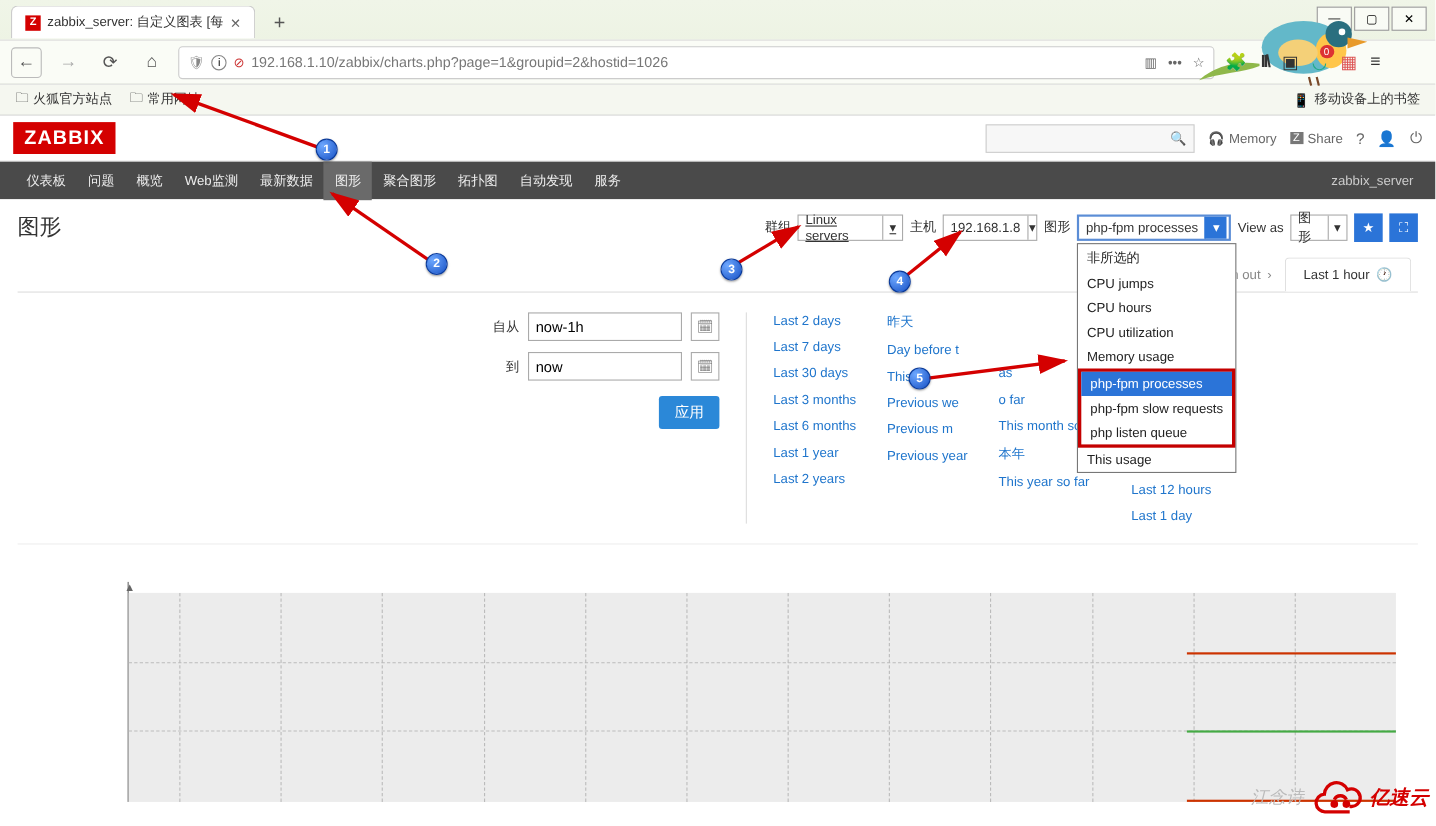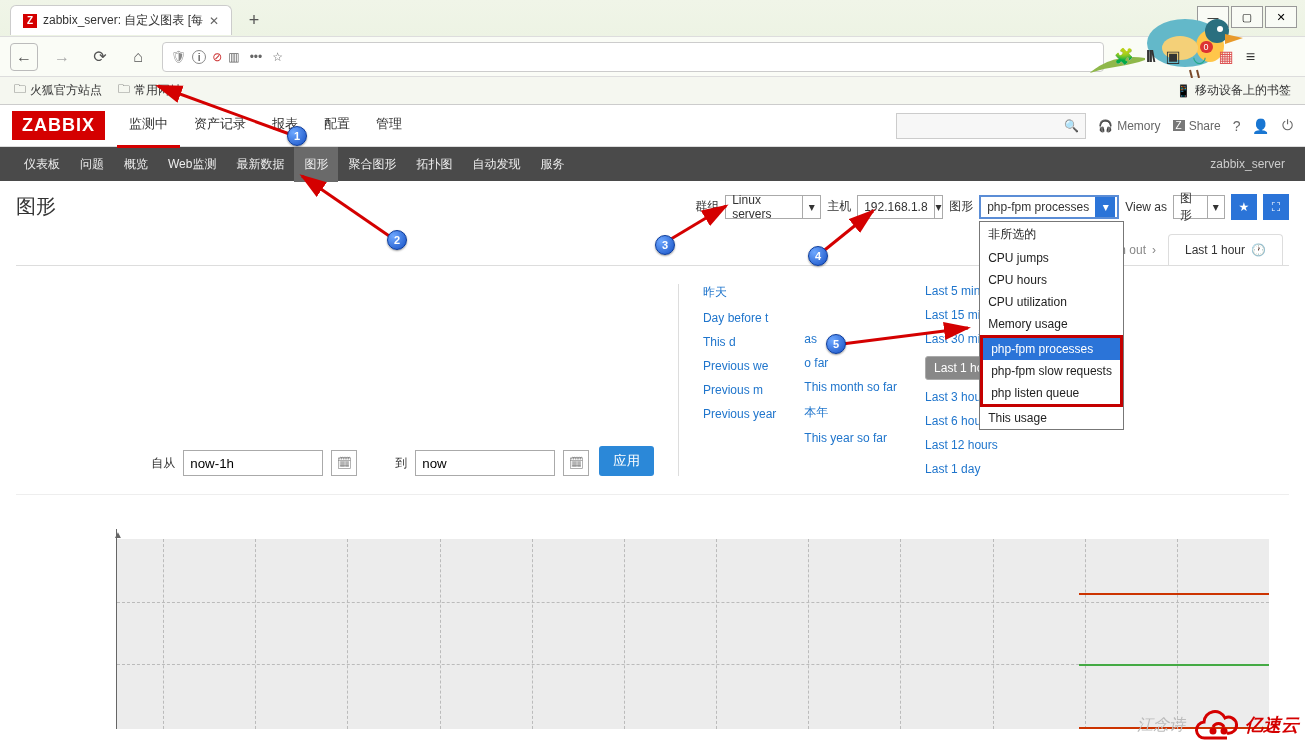--- a/index.html
+++ b/index.html
@@ -53,21 +53,21 @@
   .dropdown { position:absolute; top:24px; left:-2px; width:145px; background:#fff; border:1px solid #777; z-index:20; }
   .dropdown .dd-redbox { border:3px solid #c40000; }
   .dd-item { padding:4px 8px; font-size:12px; color:#222; cursor:pointer; white-space:nowrap; }
   .dd-item.selected { background:#2b74d8; color:#fff; }
 
   .time-bar { margin-top:14px; border-bottom:1px solid #ddd; display:flex; justify-content:flex-end; align-items:center; padding-right:6px; }
   .time-tab { padding:8px 16px; color:#333; font-size:12px; display:flex; align-items:center; gap:6px; border:1px solid #ddd; border-bottom:none; background:#fff; border-radius:4px 4px 0 0;}
   .zoom-mid { color:#888; margin-right:12px; display:flex; align-items:center; gap:6px;}
 
   .time-panel { display:flex; padding:18px 0; border-bottom:1px solid #eee; }
-  .time-left { flex:0 0 52%; display:flex; flex-direction:row; gap:10px; align-items:flex-end; padding-right:24px;justify-content:flex-end; }
+  .time-left { flex:0 0 52%; display:flex; flex-direction:column; gap:10px; align-items:flex-end; padding-right:24px; }
   .fld-row { display:flex; align-items:center; gap:8px; }
   .fld-label { width:40px; text-align:right; color:#333; }
   .fld-input { width:140px; height:26px; border:1px solid #aaa; padding:0 6px; }
   .cal-btn { width:26px; height:26px; border:1px solid #aaa; display:flex; align-items:center; justify-content:center; color:#666; }
   .apply-btn { background:#2b88d8; color:#fff; border:none; padding:6px 14px; border-radius:3px; margin-top:4px; }
   .time-right { flex:1; border-left:1px solid #ddd; padding-left:24px; display:flex; gap:28px; position:relative; }
   .tr-col { display:flex; flex-direction:column; gap:10px; }
   .tr-link { color:#1f75cc; font-size:12px; cursor:pointer; white-space:nowrap; }
   .tr-link.sel { background:#888; color:#fff; padding:4px 8px; border-radius:3px; }
 
@@ -124,20 +124,21 @@
   </div>
   <div class="addr-bar">
     <div class="nav-btn" style="border:1px solid #bbb;border-radius:4px;">←</div>
     <div class="nav-btn disabled">→</div>
     <div class="nav-btn">⟳</div>
     <div class="nav-btn">⌂</div>
     <div class="url-box">
       <span style="color:#888;">🛡</span>
       <span style="border:1px solid #888;border-radius:50%;width:14px;height:14px;font-size:10px;text-align:center;line-height:13px;">i</span>
       <span style="color:#c33;">⊘</span>
+      <span class="url-text">192.168.1.10/zabbix/charts.php?page=1&amp;groupid=2&amp;hostid=1026</span>
       <div class="url-right">
         <span>▥</span>
         <span>•••</span>
         <span>☆</span>
       </div>
     </div>
     <div class="ext-area">
       <span class="ext-btn">🧩</span>
       <span class="ext-btn" style="letter-spacing:-2px;font-weight:bold;">II\</span>
       <span class="ext-btn">▣</span>
@@ -157,27 +158,20 @@
       </div>
     <div class="bm-item" style="margin-left:auto;">
         <span>📱</span>
         <span>移动设备上的书签</span>
       </div>
   </div>
 </div>
 
 <div class="zbx-top">
   <div class="zbx-logo">ZABBIX</div>
-  <div class="zbx-menu">
-    <div class="zbx-menu-item active">监测中</div>
-    <div class="zbx-menu-item">资产记录</div>
-    <div class="zbx-menu-item">报表</div>
-    <div class="zbx-menu-item">配置</div>
-    <div class="zbx-menu-item">管理</div>
-  </div>
   <div class="zbx-top-right">
     <div class="zbx-search">
         <span style="color:#888;">🔍</span>
       </div>
     <div class="top-link">
         <span>🎧</span>
         <span>Memory</span>
       </div>
     <div class="top-link">
         <span style="background:#777;color:#fff;padding:0 3px;font-size:10px;">Z</span>
@@ -201,21 +195,21 @@
   <div class="sub-item">自动发现</div>
   <div class="sub-item">服务</div>
   <div class="sub-right">zabbix_server</div>
 </div>
 
 <div class="content">
   <div class="title-row">
     <div class="page-title">图形</div>
     <div class="filters">
       <span>群组</span>
-      <div class="sel" style="width:96px;">
+      <div class="sel" style="width:96px;text-decoration:underline;">
         <span class="sel-text">Linux servers</span>
         <div class="sel-btn">▾</div>
       </div>
       <span>主机</span>
       <div class="sel" style="width:86px;">
         <span class="sel-text">192.168.1.8</span>
         <div class="sel-btn">▾</div>
       </div>
       <span>图形</span>
       <div class="sel graph" style="width:140px;">
@@ -266,20 +260,29 @@
       <div class="fld-row">
         <span class="fld-label">到</span>
         <input class="fld-input" value="now" style="">
         <div class="cal-btn">🗓</div>
       </div>
       <div class="fld-row">
           <button class="apply-btn">应用</button>
         </div>
     </div>
     <div class="time-right">
+      <div class="tr-col">
+        <span class="tr-link">Last 2 days</span>
+        <span class="tr-link">Last 7 days</span>
+        <span class="tr-link">Last 30 days</span>
+        <span class="tr-link">Last 3 months</span>
+        <span class="tr-link">Last 6 months</span>
+        <span class="tr-link">Last 1 year</span>
+        <span class="tr-link">Last 2 years</span>
+      </div>
       <div class="tr-col">
         <span class="tr-link">昨天</span>
         <span class="tr-link">Day before t</span>
         <span class="tr-link">This d</span>
         <span class="tr-link">Previous we</span>
         <span class="tr-link">Previous m</span>
         <span class="tr-link">Previous year</span>
       </div>
       <div class="tr-col">
         <span class="tr-link" style="visibility:hidden">x</span>

